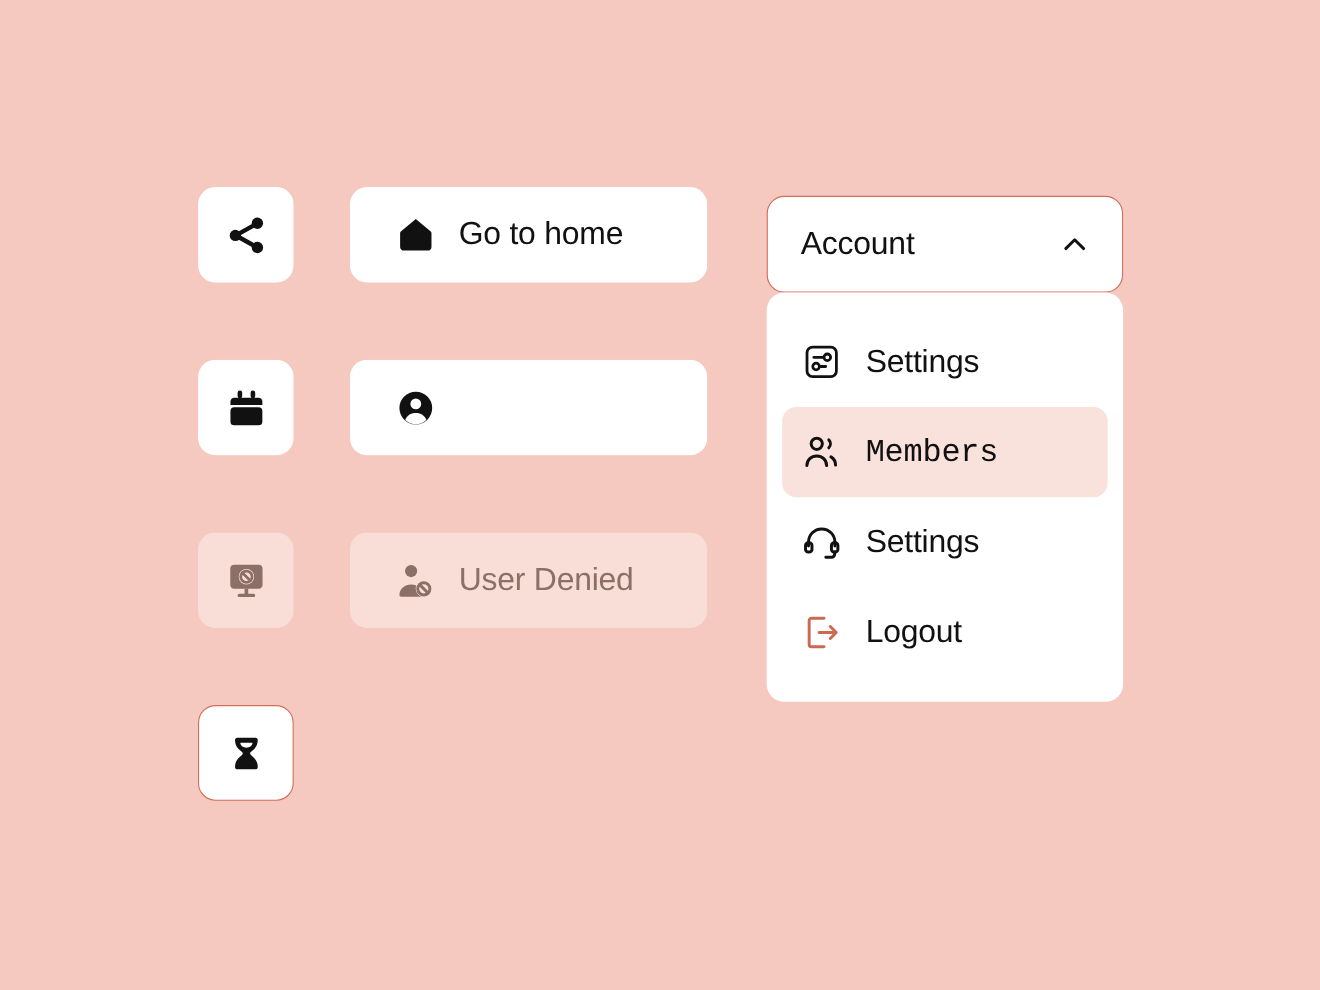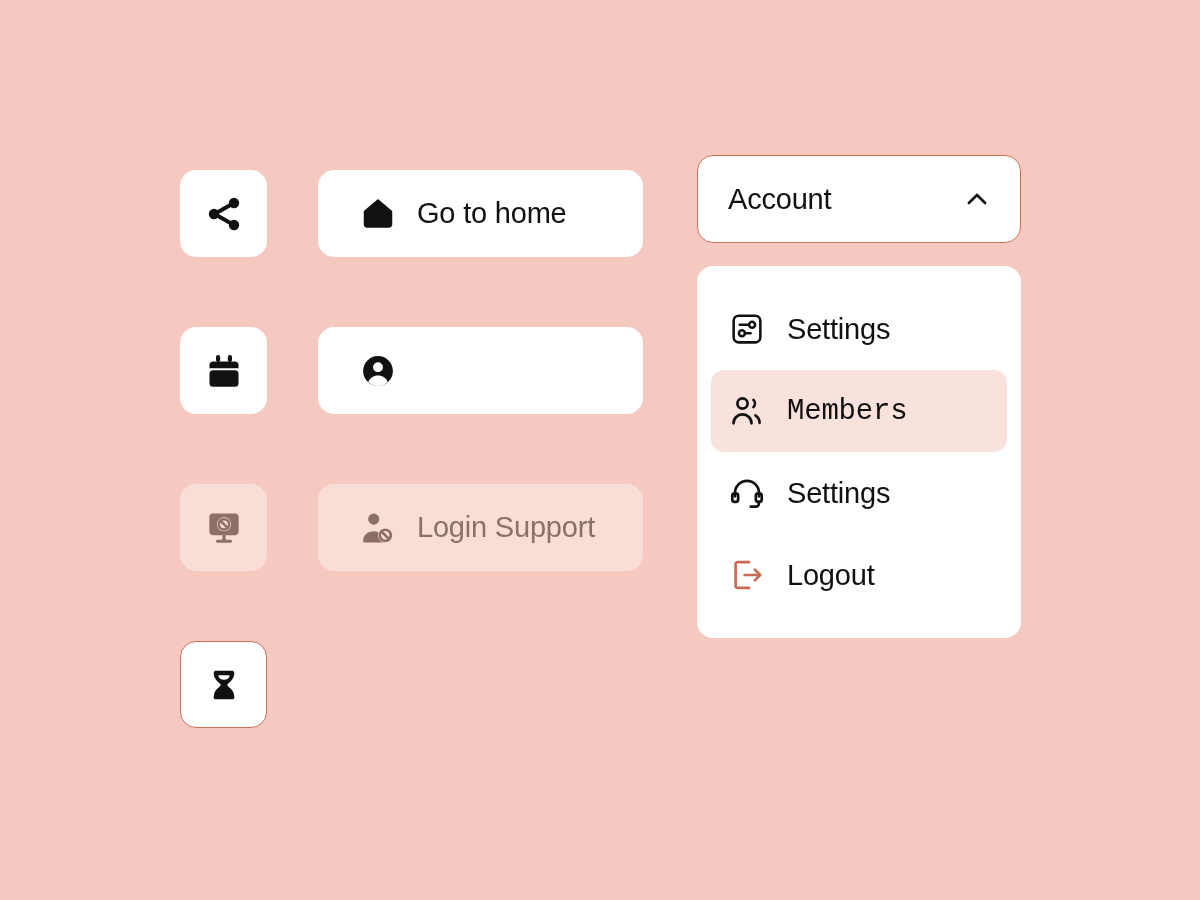--- a/index.html
+++ b/index.html
@@ -93,21 +93,21 @@
     display: flex;
     align-items: center;
     justify-content: center;
     flex: 0 0 auto;
   }
 
   
   .account-col {
     position: absolute;
     left: 697px;
-    top: 155px;
+    top: 178px;
     width: 324px;
   }
 
   .account-trigger {
     width: 324px;
     height: 88px;
     border-radius: 16px;
     background: #ffffff;
     border: 1.8px solid #d0705a;
     display: flex;
@@ -117,21 +117,20 @@
   }
 
   .account-trigger .acct-label {
     font-size: 29px;
     font-weight: 500;
     color: #111111;
     letter-spacing: -0.2px;
   }
 
   .menu-panel {
-    margin-top: 23px;
     width: 324px;
     border-radius: 16px;
     background: #ffffff;
     padding: 22px 14px;
     display: flex;
     flex-direction: column;
     gap: 0px;
     justify-content: flex-end;
   }
 
@@ -232,21 +231,21 @@
     <div class="label-btn disabled">
       <span class="glyph">
         <svg width="38" height="38" viewBox="0 0 24 24" fill="none">
           <circle cx="9.3" cy="6.4" r="3.5" fill="#8c7068"></circle>
           <path d="M2.6 20.2c0-3.7 3-6.1 6.7-6.1 1 0 2 .2 2.8.5a5.9 5.9 0 0 0 3.1 6.5c-.6.1-1.2.1-1.9.1H3.6c-.6 0-1-.4-1-1Z" fill="#8c7068"></path>
           <circle cx="16.6" cy="16.6" r="4.6" fill="#f9ddd7"></circle>
           <circle cx="16.6" cy="16.6" r="3.5" fill="none" stroke="#8c7068" stroke-width="1.7"></circle>
           <path d="M14.2 14.2 19 19" stroke="#8c7068" stroke-width="1.7" stroke-linecap="round"></path>
         </svg>
       </span>
-      <span class="btn-text">Login Support</span>
+      <span class="btn-text">User Denied</span>
     </div>
 
 
   </div>
 
   <div class="account-col">
 
     <div class="account-trigger">
       <span class="acct-label">Account</span>
       <span class="glyph">

